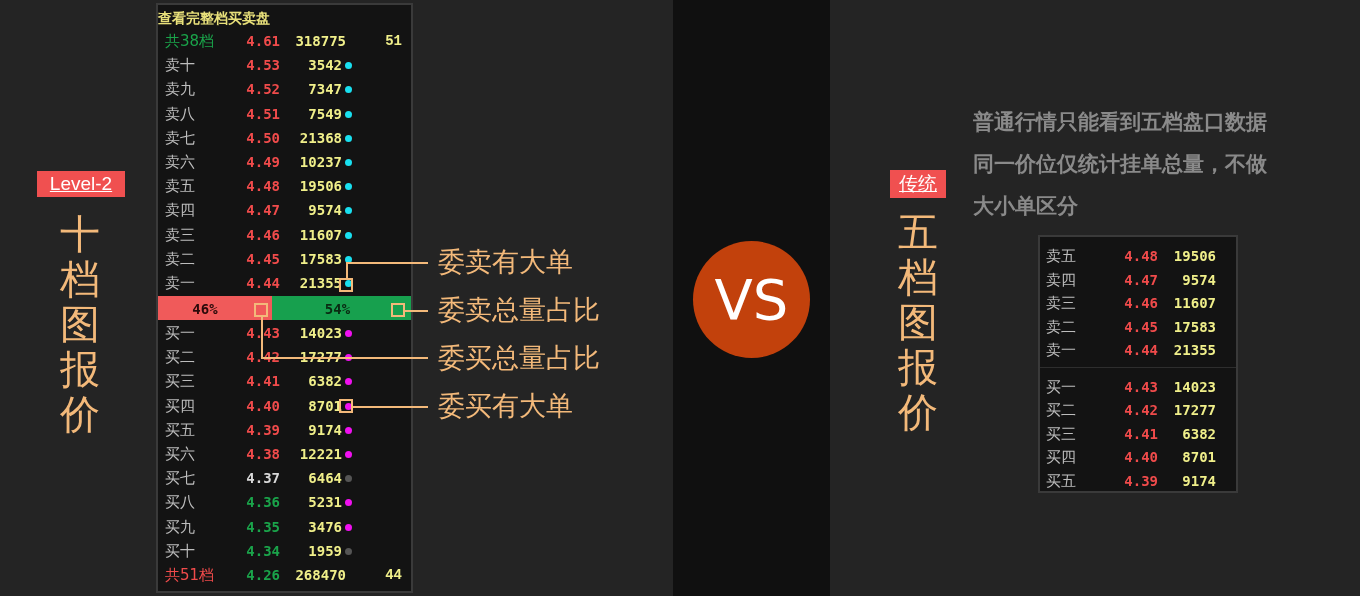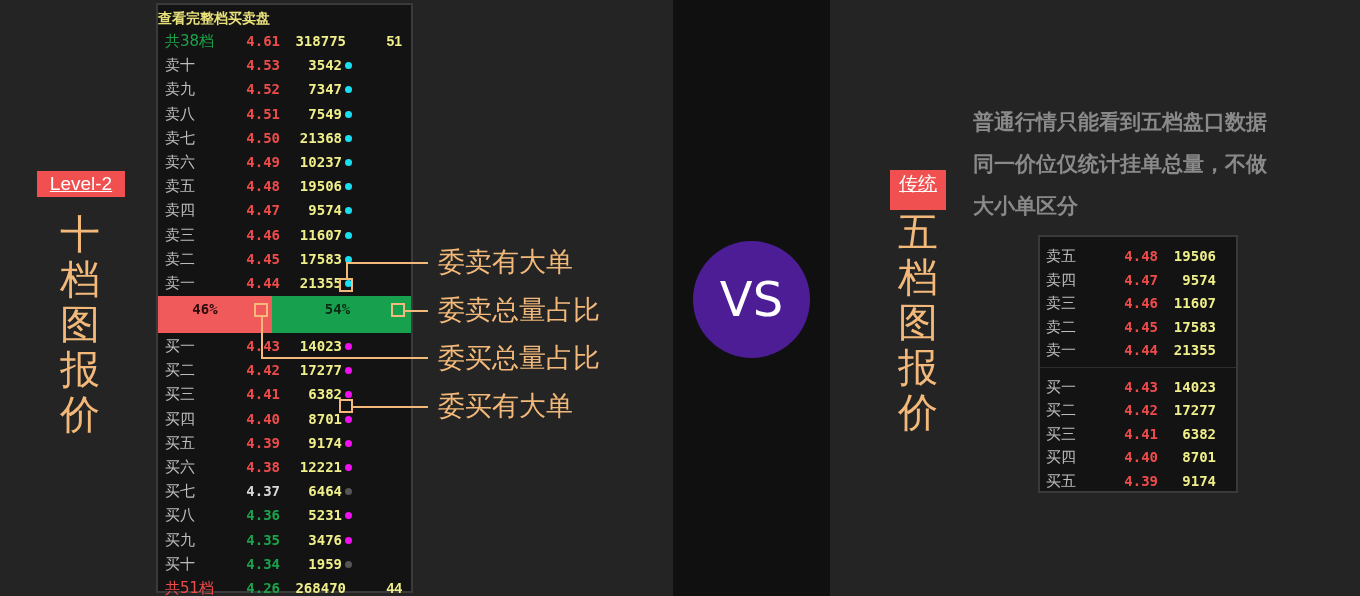--- a/index.html
+++ b/index.html
@@ -5,53 +5,53 @@
   * { margin: 0; padding: 0; box-sizing: border-box; }
   html, body { width: 1360px; height: 596px; overflow: hidden; background: #242424; }
   body { position: relative; font-family: "DejaVu Sans", sans-serif; }
 
   .left-section { position: absolute; left: 0; top: 0; width: 673px; height: 596px; background: #242424; }
   .middle-band { position: absolute; left: 673px; top: 0; width: 157px; height: 596px; background: #101010; }
   .right-section { position: absolute; left: 830px; top: 0; width: 530px; height: 596px; background: #242424; }
 
   .badge { position: absolute; background: #f05050; color: #fff; text-align: center; font-family: "Liberation Sans", sans-serif; text-decoration: underline; }
   .badge-l2 { left: 37px; top: 171px; width: 88px; height: 26px; font-size: 19px; line-height: 26px; }
-  .badge-trad { left: 890px; top: 170px; width: 56px; height: 40px; font-size: 19px; line-height: 28px; }
+  .badge-trad { left: 890px; top: 170px; width: 56px; height: 28px; font-size: 19px; line-height: 28px; }
 
   .vtitle { position: absolute; color: #f3b97a; font-size: 40px; line-height: 45px; width: 50px; text-align: center; font-family: "DejaVu Sans", sans-serif; font-weight: normal; }
   .vtitle span { display: block; }
   .vtitle-l { left: 55px; top: 212px; }
   .vtitle-r { left: 893px; top: 210px; }
 
   
   .book { position: absolute; left: 156px; top: 3px; width: 257px; height: 590px; background: #131313; border: 2px solid #3a3a3a; }
   .book-title { height: 24px; text-align: left; color: #e8e07a; font-weight: bold; font-size: 14px; line-height: 26px; }
   .row { position: relative; height: 24.2px; font-size: 14px; line-height: 24px; font-family: "DejaVu Sans", sans-serif; }
   .row .lbl { position: absolute; left: 7px; color: #bdbdbd; font-size: 15px; }
   .row .px { position: absolute; left: 70px; width: 52px; text-align: right; font-weight: bold; font-family: "DejaVu Sans Mono", monospace; font-size: 14px; }
   .row .vol { position: absolute; left: 126px; width: 58px; text-align: right; color: #f0ef8a; font-weight: bold; font-family: "DejaVu Sans Mono", monospace; font-size: 14px; }
-  .row .cnt { position: absolute; left: 210px; width: 34px; text-align: right; color: #f0ef8a; font-weight: bold; font-family: Liberation Sans, sans-serif; font-size: 14px; }
+  .row .cnt { position: absolute; left: 210px; width: 34px; text-align: right; color: #f0ef8a; font-weight: bold; font-family: Liberation Mono, monospace; font-size: 14px; }
   .row .dot { position: absolute; left: 187px; top: 9px; width: 7px; height: 7px; border-radius: 50%; }
   .red { color: #f04b4b; }
   .green { color: #1aa34a; }
   .white { color: #d8d8d8; }
   .dot.cyan { background: #19e0f0; }
   .dot.magenta { background: #f010f0; }
   .dot.gray { background: #555; }
 
-  .ratio-bar { position: relative; height: 37px; display: flex; margin: 1px 0; }
+  .ratio-bar { position: relative; height: 24px; display: flex; margin: 1px 0; }
   .ratio-sell { width: 114px; background: #f05a5a; color: #2a0a0a; text-align: center; font-weight: bold; font-size: 14px; line-height: 27px; font-family: "DejaVu Sans Mono", monospace; padding-right: 20px; }
   .ratio-buy { flex: 1; background: #17a04e; color: #0a2a12; text-align: center; font-weight: bold; font-size: 14px; line-height: 27px; font-family: "DejaVu Sans Mono", monospace; padding-right: 20px; padding-left: 12px; }
 
   
   .marker { position: absolute; width: 14px; height: 14px; border: 2px solid #f3b97a; }
   .line { position: absolute; background: #f3b97a; }
   .annot { position: absolute; left: 438px; color: #f3b97a; font-size: 27px; line-height: 32px; }
 
-  .vs-circle { position: absolute; left: 693px; top: 241px; width: 117px; height: 117px; border-radius: 50%; background: #4c1d95; color: #fff; text-align: center; line-height: 117px; font-size: 48px; font-family: "DejaVu Sans", sans-serif; }
+  .vs-circle { position: absolute; left: 693px; top: 241px; width: 117px; height: 117px; border-radius: 50%; background: #c2410c; color: #fff; text-align: center; line-height: 117px; font-size: 56px; font-family: "DejaVu Sans", sans-serif; }
 
   .desc { position: absolute; left: 973px; top: 101px; color: #8a8a8a; font-size: 21px; line-height: 42px; font-weight: bold; width: 340px; }
   .desc div { white-space: nowrap; }
 
   .book5 { position: absolute; left: 1038px; top: 235px; width: 200px; height: 258px; background: #131313; border: 2px solid #3a3a3a; padding-top: 8px; }
   .b5row { position: relative; height: 23.5px; font-size: 14px; line-height: 23px; }
   .b5row .lbl { position: absolute; left: 6px; color: #bdbdbd; font-size: 15px; }
   .b5row .px { position: absolute; left: 68px; width: 50px; text-align: right; color: #f04b4b; font-weight: bold; font-family: "DejaVu Sans Mono", monospace; }
   .b5row .vol { position: absolute; left: 122px; width: 54px; text-align: right; color: #f0ef8a; font-weight: bold; font-family: "DejaVu Sans Mono", monospace; }
   .b5sep { height: 1px; background: #2e2e2e; margin: 4px 0 8px 0; }

